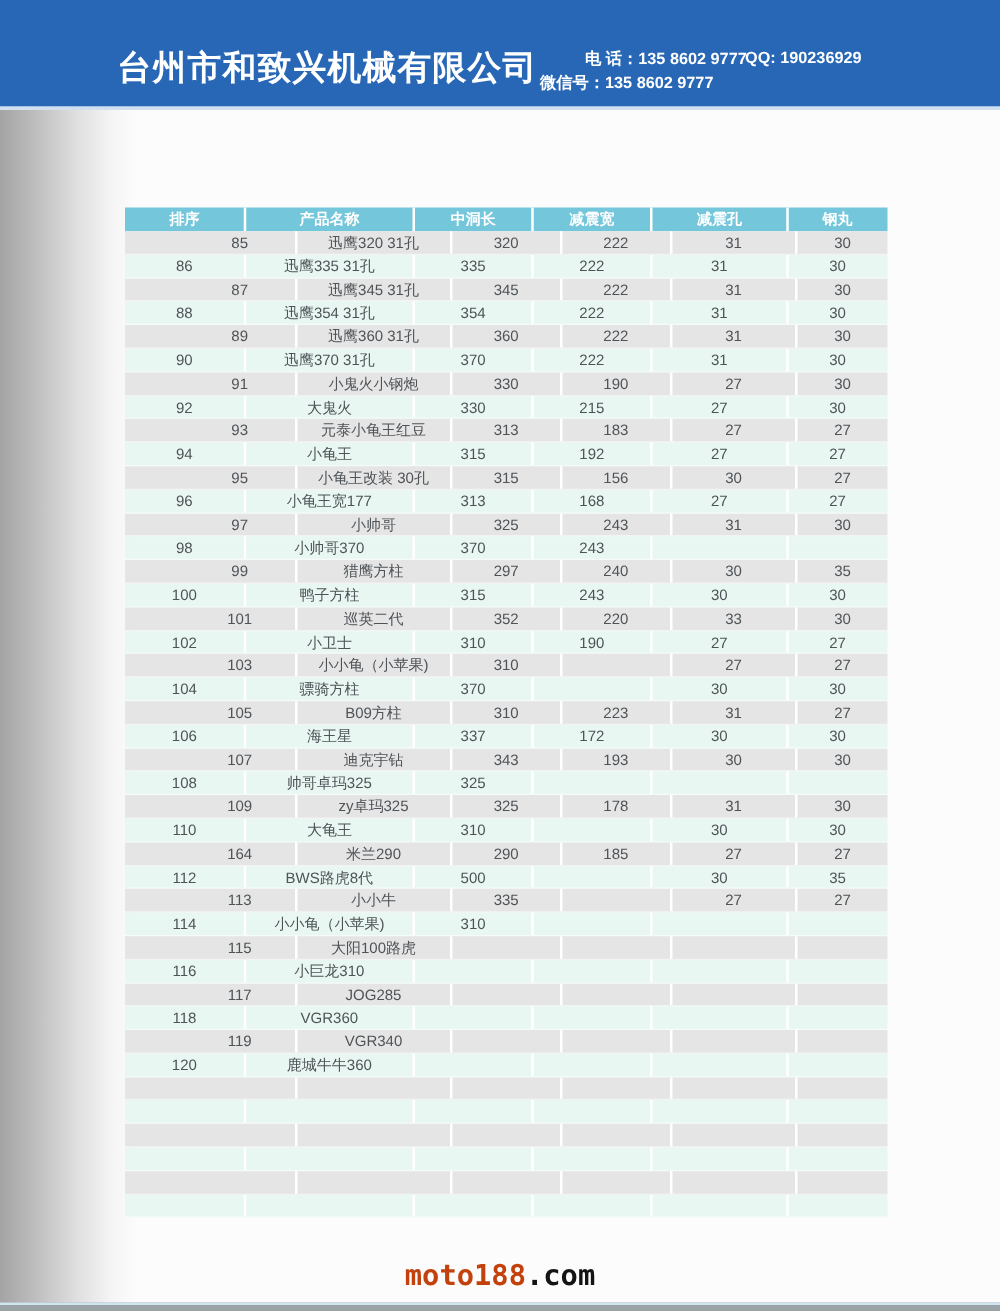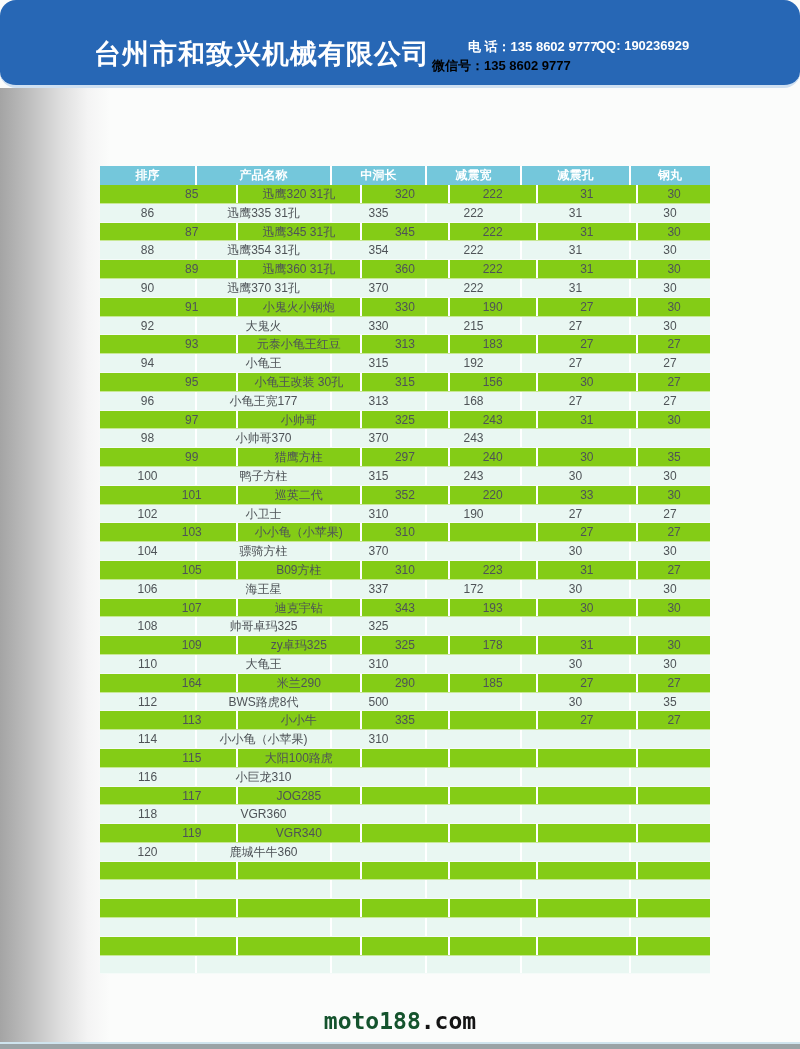--- a/index.html
+++ b/index.html
@@ -7,34 +7,33 @@
     width:800px;height:1049px;position:relative;overflow:hidden;
     background:#fbfcfb;
     font-family:"Liberation Sans","DejaVu Sans",sans-serif;
   }
   
   .banner{
     position:absolute;left:0;top:0;width:800px;height:85px;
     background:#2767b5;
     border-bottom:3px solid #cfe0f1;
     box-sizing:content-box;
-    border-radius:16px;
   }
   .company{
     position:absolute;left:94px;top:36px;
     color:#ffffff;font-size:27px;font-weight:bold;letter-spacing:1px;
     white-space:nowrap;
   }
   .contact-phone{
     position:absolute;left:432px;top:38px;
     color:#ffffff;font-size:13px;font-weight:bold;white-space:nowrap;padding-left:36px;
   }
   .contact-wechat{
     position:absolute;left:432px;top:57px;
-    color:#000000;font-size:13px;font-weight:bold;white-space:nowrap;
+    color:#ffffff;font-size:13px;font-weight:bold;white-space:nowrap;
   }
   .contact-qq{
     position:absolute;left:596px;top:38px;
     color:#ffffff;font-size:13px;font-weight:bold;white-space:nowrap;
   }
   
   .page-shadow{
     position:absolute;left:0;top:88px;width:110px;height:955px;
     background:linear-gradient(90deg,#a4a4a4 0%,#bdbdbd 25%,#dedede 55%,#f4f4f4 80%,rgba(255,255,255,0) 100%);
   }
@@ -42,21 +41,21 @@
   .table{
     position:absolute;left:100px;top:166px;width:610px;
   }
   .thead{
     display:flex;height:19px;background:#74c7db;
   }
   .thead .tcell{
     color:#ffffff;font-weight:bold;font-size:12px;line-height:19px;
   }
   .trow{display:flex;height:18.8px;}
-  .trow.odd{background:#84cc16;padding-left:48px;}
+  .trow.odd{background:#e5e5e5;padding-left:48px;}
   .trow.even{background:#e9f7f2;}
   .tcell{
     box-sizing:border-box;text-align:center;
     font-size:12px;line-height:18.8px;color:#4e5357;
     overflow:hidden;white-space:nowrap;
   }
   .c0{width:95px;}
   .c1{width:135px;}
   .c2{width:95px;}
   .c3{width:95px;}
@@ -64,21 +63,21 @@
   .c5{width:80px;}
   .tcell + .tcell{border-left:2px solid #ffffff;}
   .trow{border-bottom:1px solid rgba(255,255,255,.55);box-sizing:border-box;}
   
   .sitename{
     position:absolute;left:0;top:1008px;width:800px;
     text-align:center;
     font-family:"DejaVu Sans Mono","Liberation Mono",monospace;
     font-size:23px;font-weight:bold;letter-spacing:0px;
   }
-  .site-main{color:#14532d;margin-top:32px;}
+  .site-main{color:#c2410c;margin-top:32px;}
   .site-tld{color:#141414;}
   
   .bottom-strip{
     position:absolute;left:0;top:1042px;width:800px;height:7px;
     background:#9aa3a6;
     border-top:2px solid #cfe4ee;
     box-sizing:content-box;
   }
 </style>
 </head>

